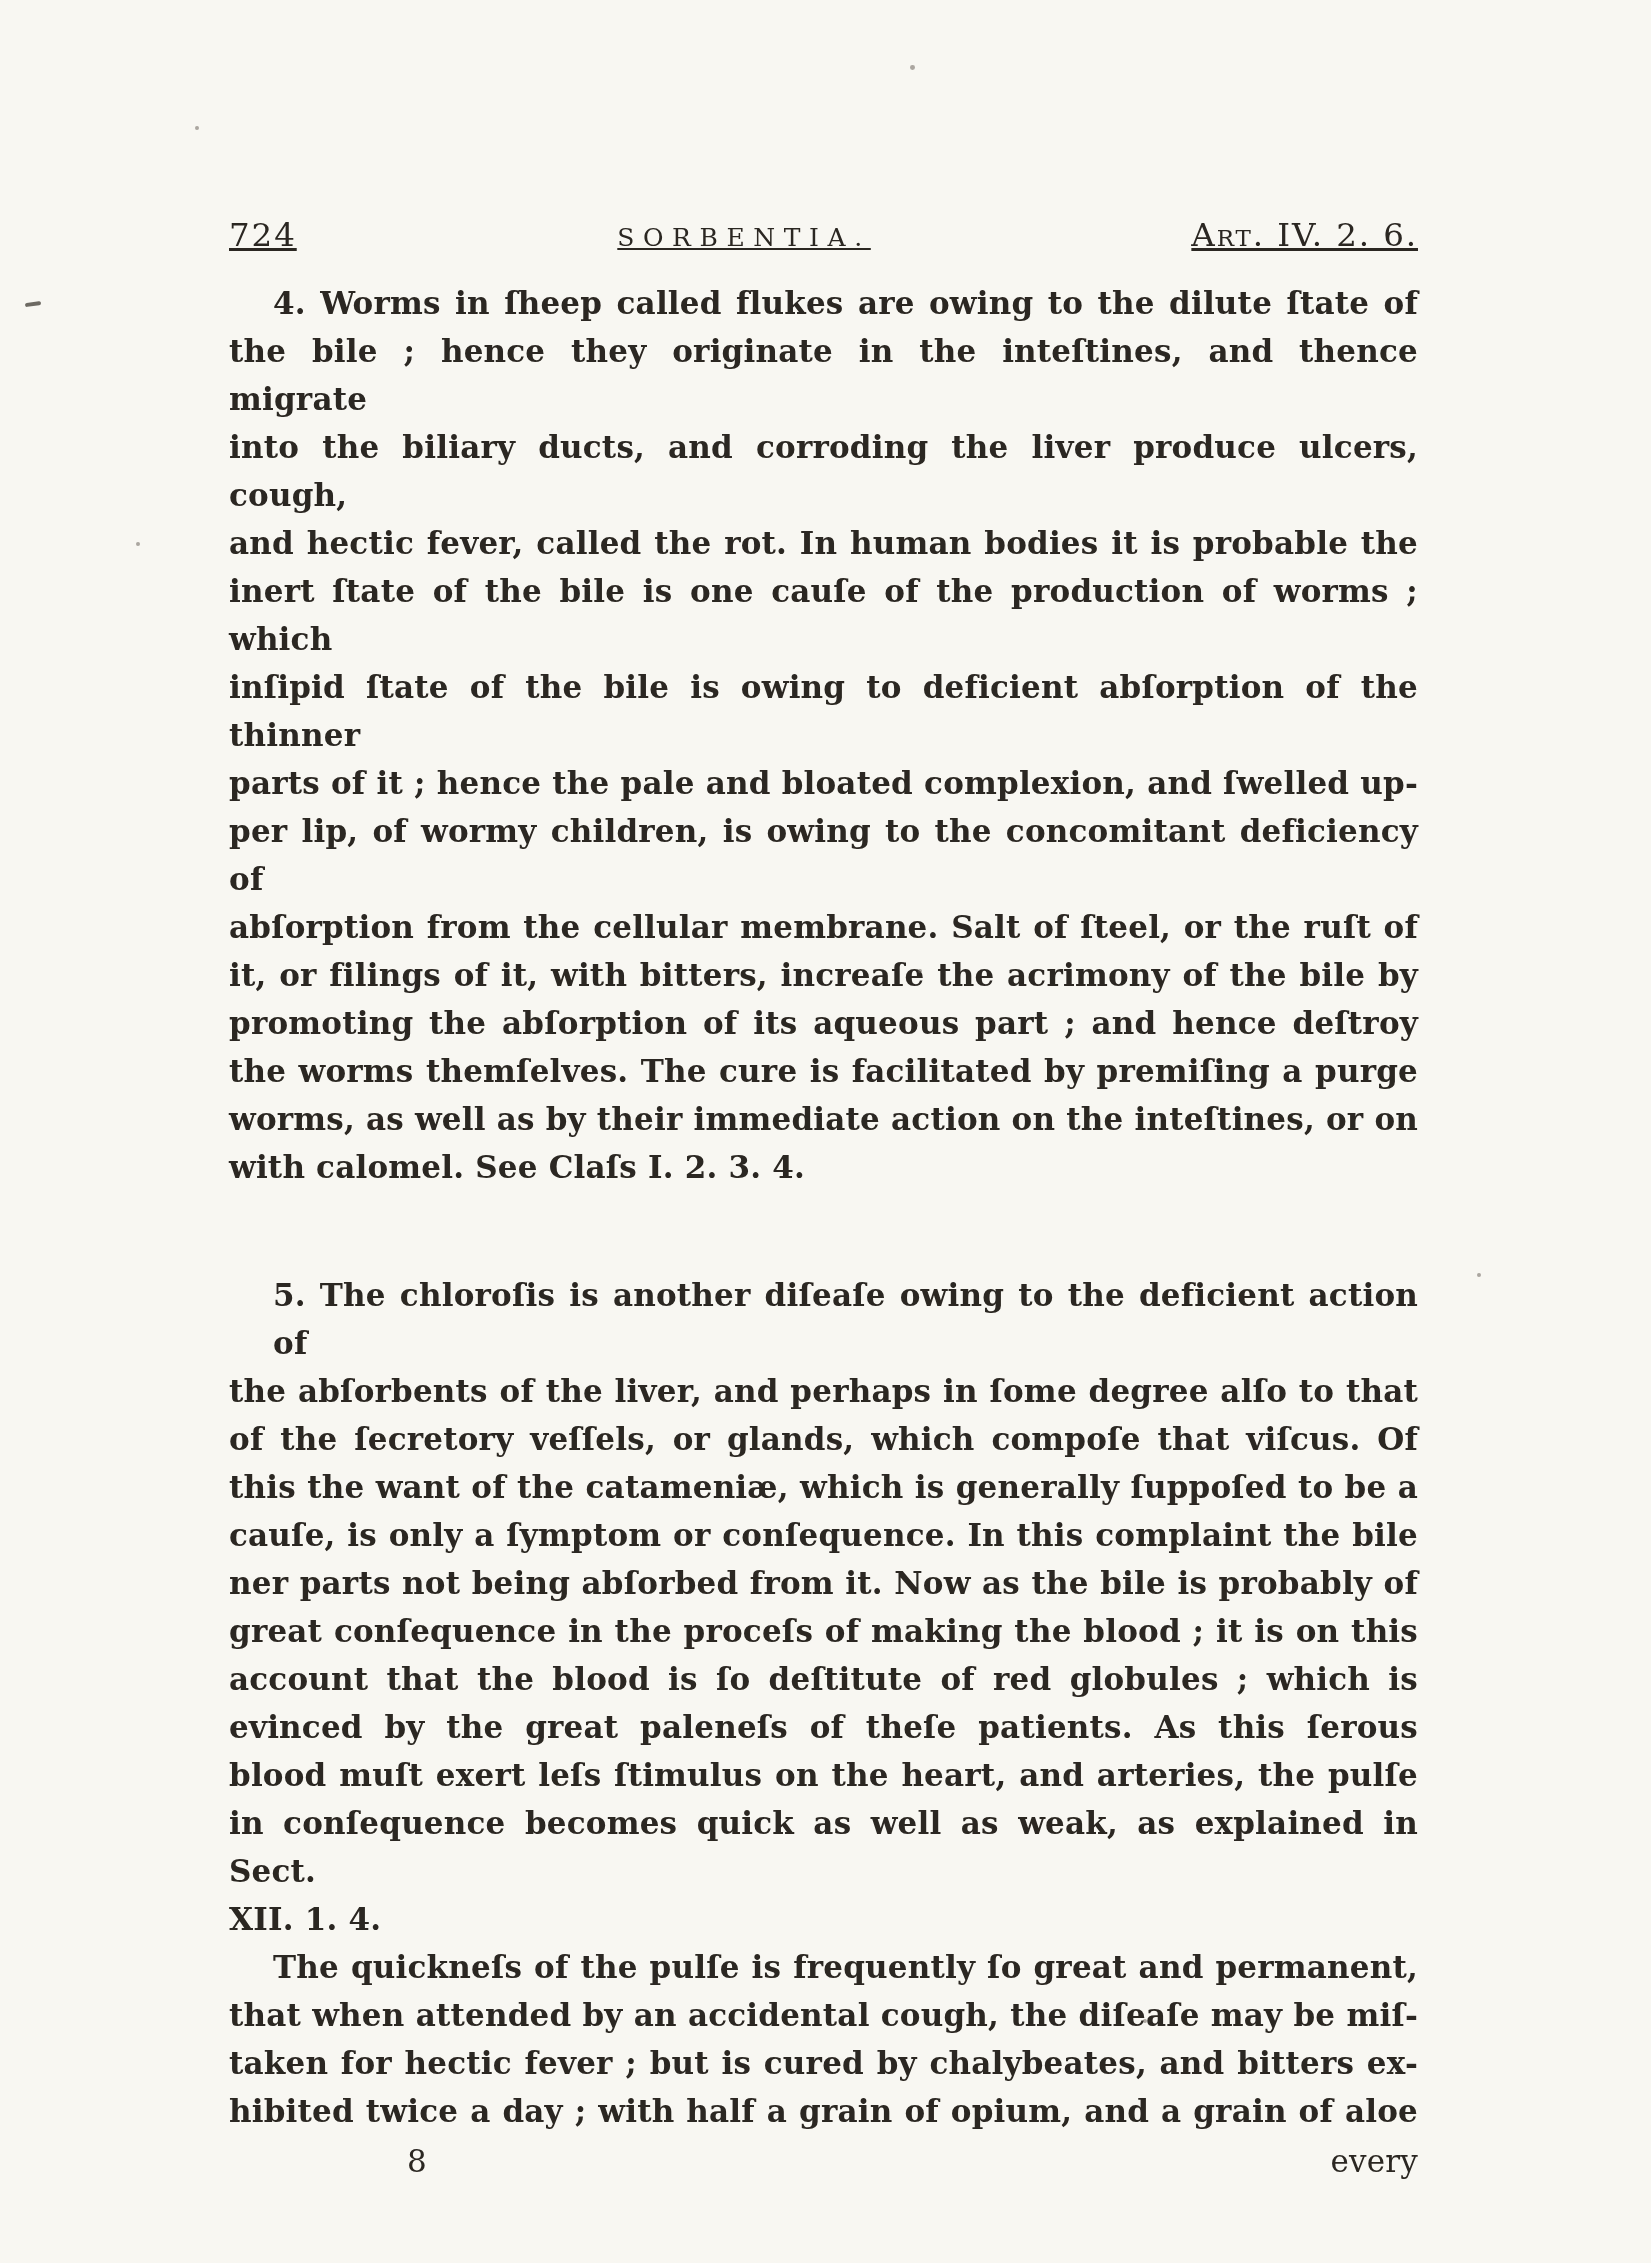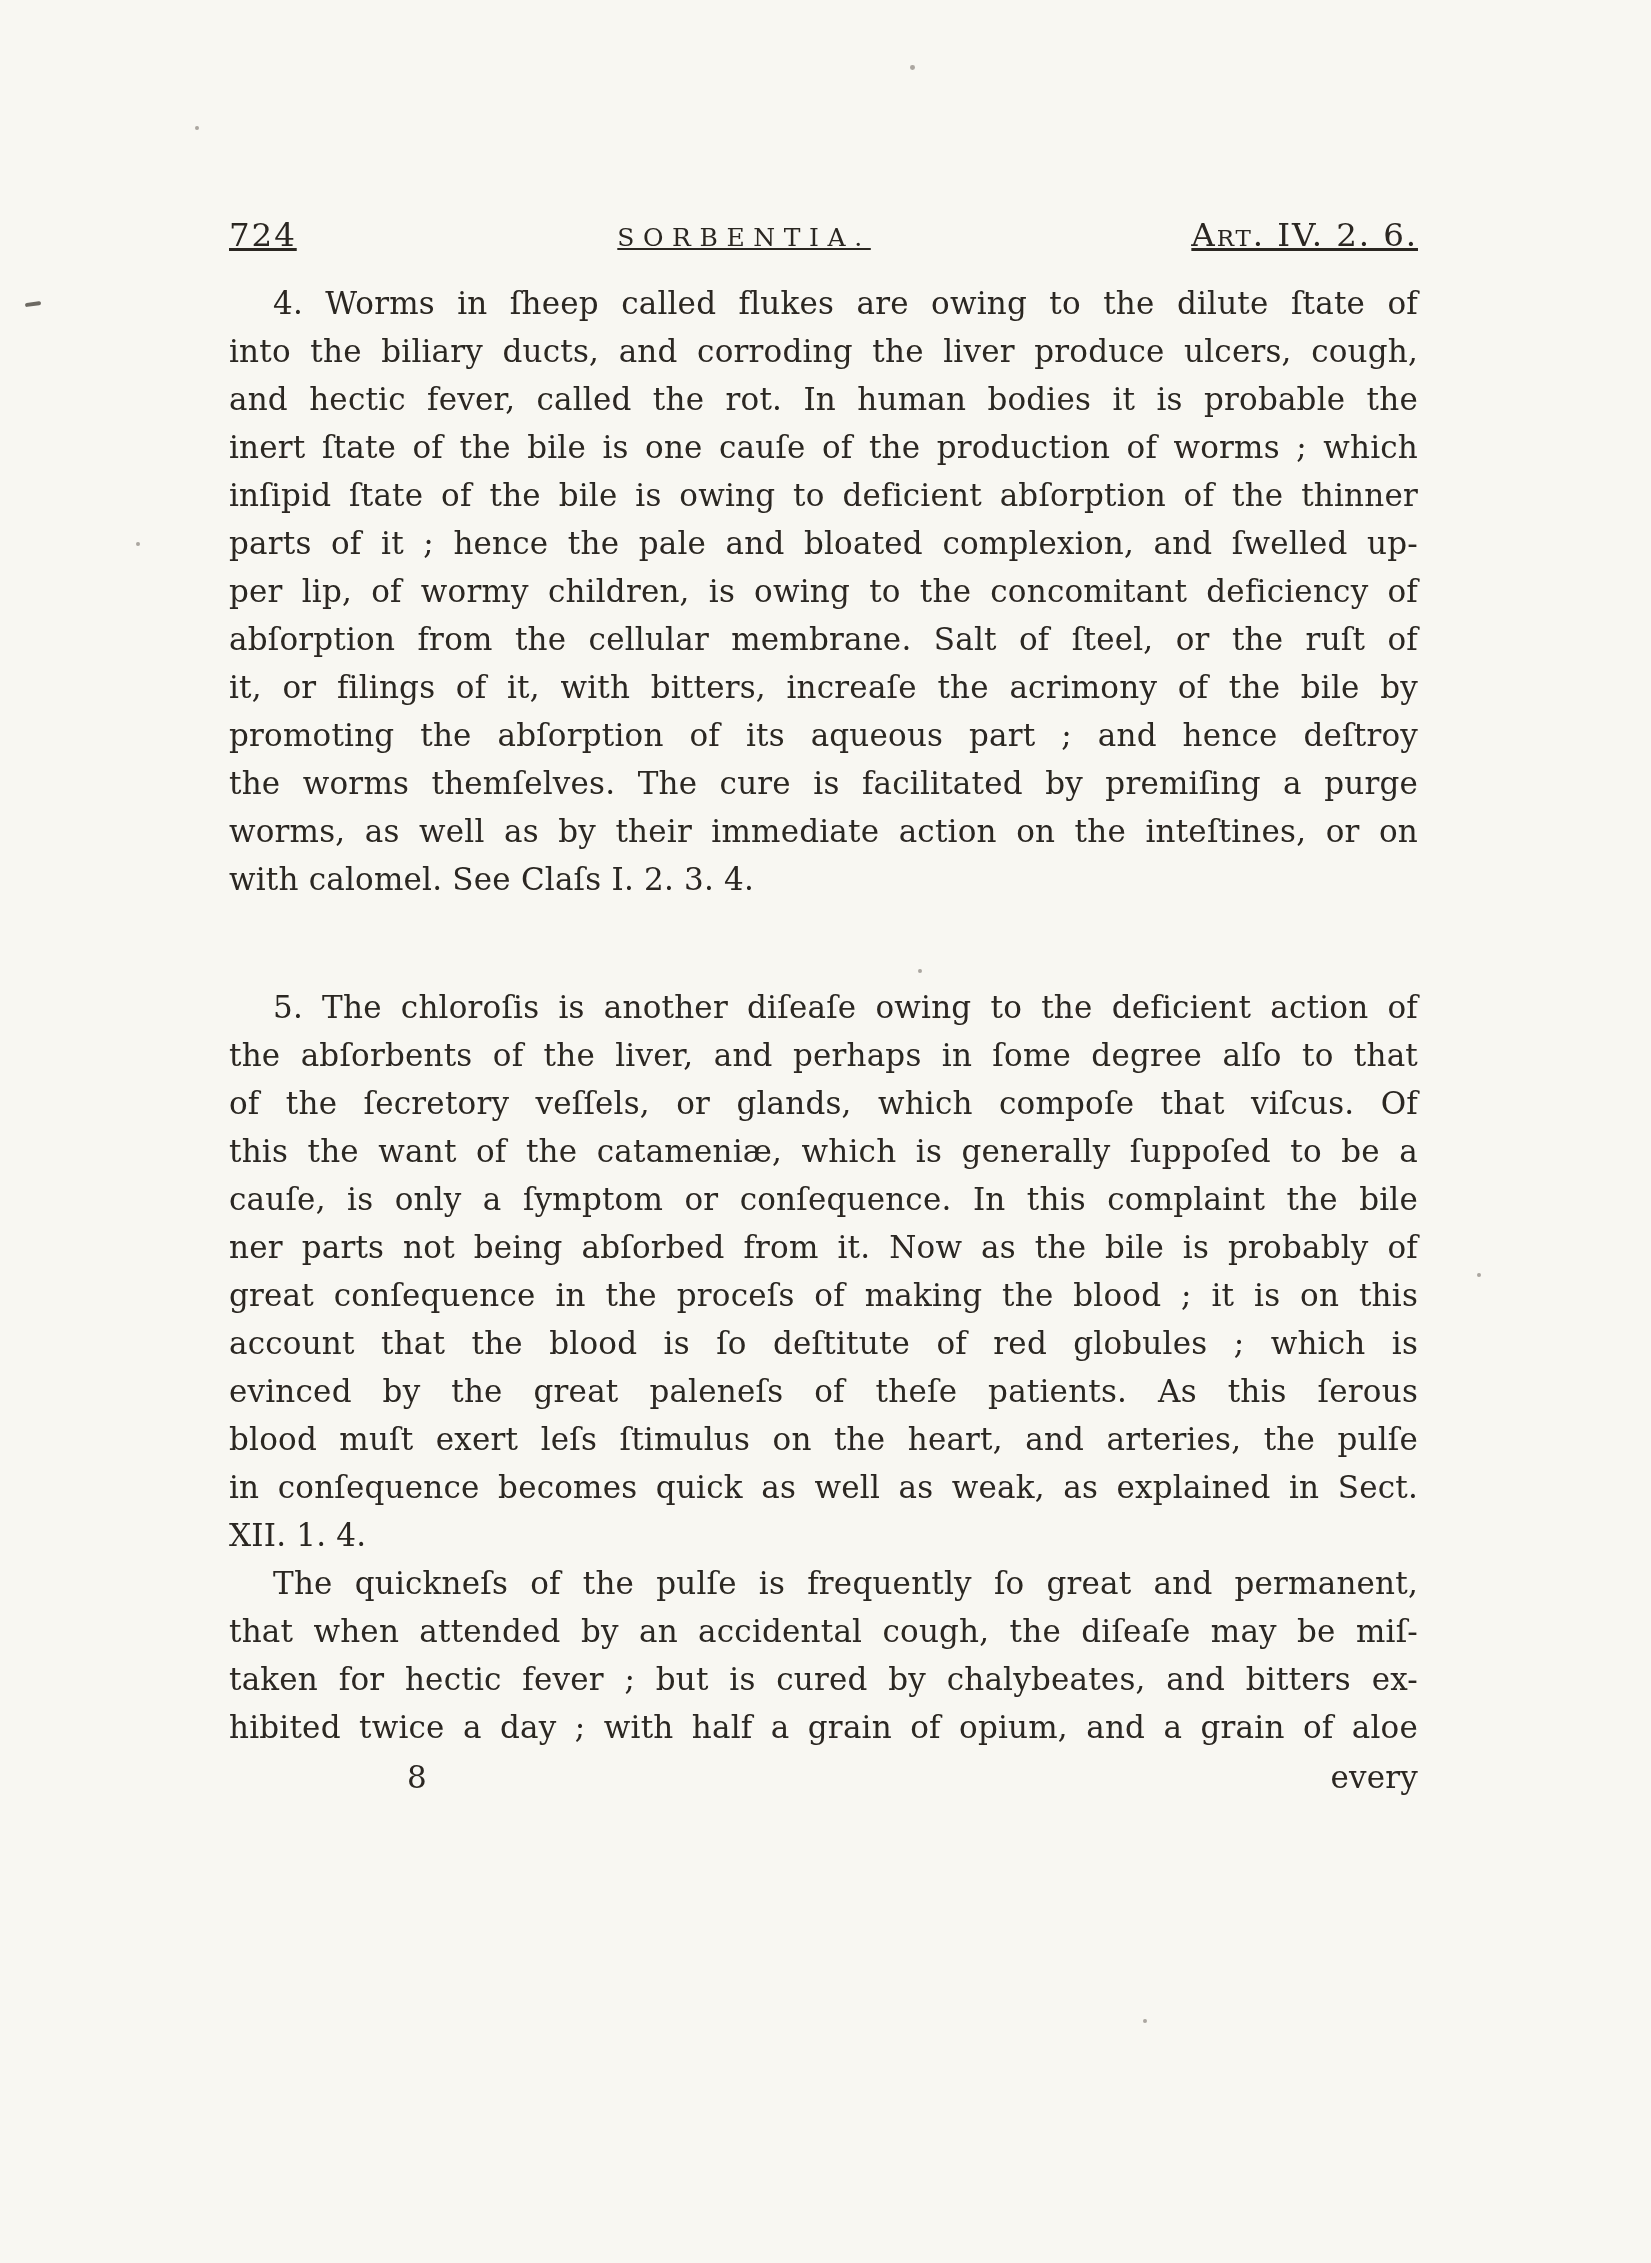--- a/index.html
+++ b/index.html
@@ -46,20 +46,21 @@
     position: absolute;
     top: 279px;
     left: 229px;
     width: 1189px;
     font-size: 31px;
     line-height: 48px;
     letter-spacing: 0.2px;
   }
   .paragraph {
     margin: 0;
+    font-weight: bold;
   }
   .paragraph + .paragraph.gap-before {
     margin-top: 80px;
   }
   .line {
     text-align: justify;
     text-align-last: justify;
   }
   .line.indent {
     padding-left: 44px;
@@ -94,20 +95,21 @@
 
   <div class="header-row">
     <span class="page-number">724</span>
     <span class="running-title">SORBENTIA.</span>
     <span class="article-number">Art. IV. 2. 6.</span>
   </div>
 
   <div class="text-block">
     <div class="paragraph">
         <div class="line indent">4. Worms in ſheep called flukes are owing to the dilute ſtate of</div>
+        <div class="line">the bile ; hence they originate in the inteſtines, and thence migrate</div>
         <div class="line">into the biliary ducts, and corroding the liver produce ulcers, cough,</div>
         <div class="line">and hectic fever, called the rot. In human bodies it is probable the</div>
         <div class="line">inert ſtate of the bile is one cauſe of the production of worms ; which</div>
         <div class="line">inſipid ſtate of the bile is owing to deficient abſorption of the thinner</div>
         <div class="line">parts of it ; hence the pale and bloated complexion, and ſwelled up-</div>
         <div class="line">per lip, of wormy children, is owing to the concomitant deficiency of</div>
         <div class="line">abſorption from the cellular membrane. Salt of ſteel, or the ruſt of</div>
         <div class="line">it, or filings of it, with bitters, increaſe the acrimony of the bile by</div>
         <div class="line">promoting the abſorption of its aqueous part ; and hence deſtroy</div>
         <div class="line">the worms themſelves. The cure is facilitated by premiſing a purge</div>

